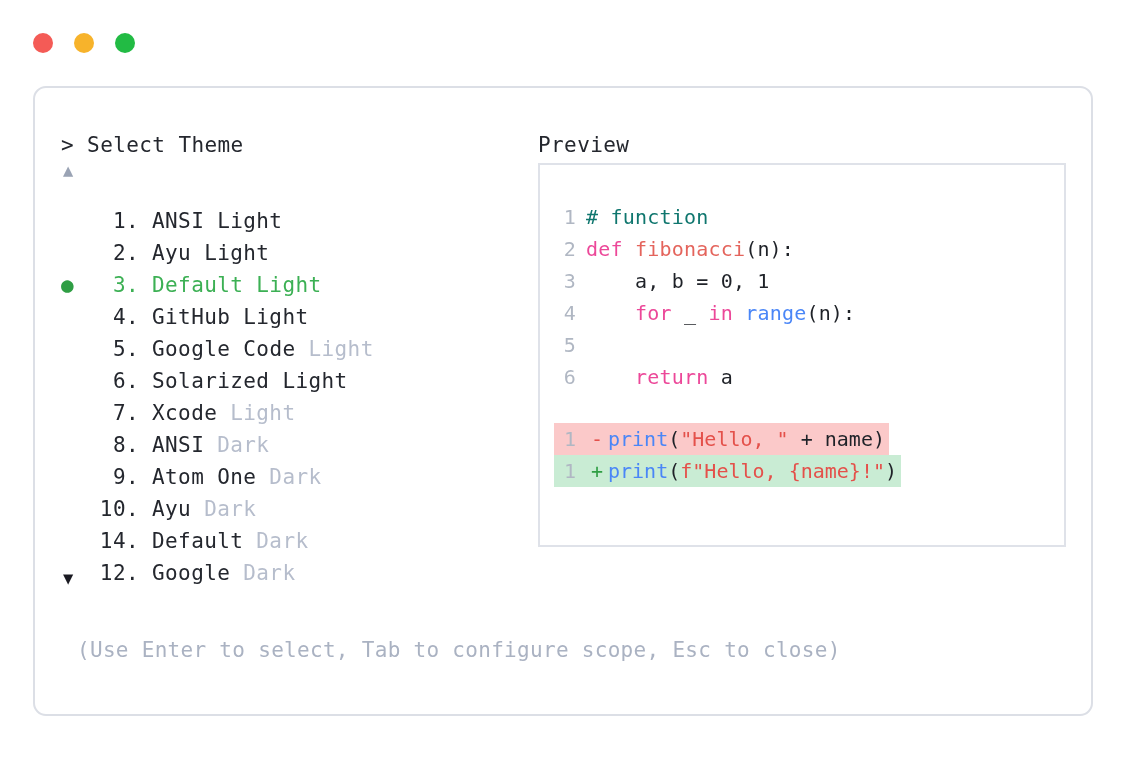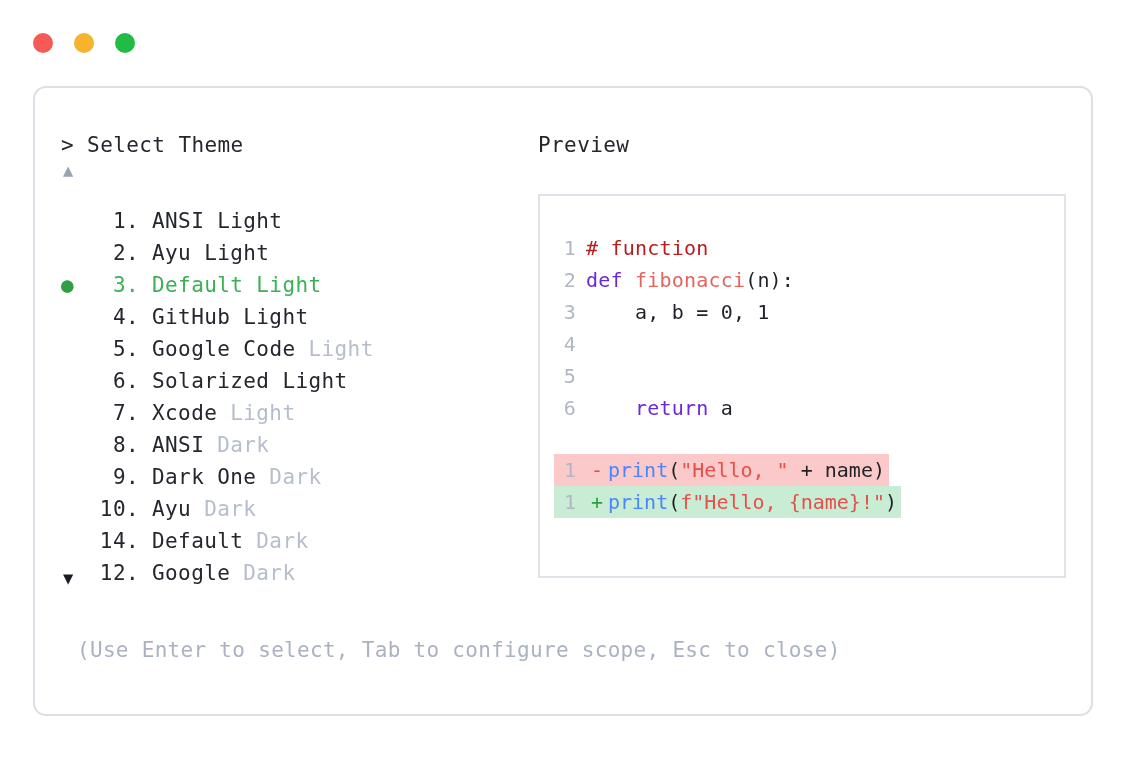--- a/index.html
+++ b/index.html
@@ -130,21 +130,21 @@
     position: absolute;
     left: 503px;
     top: 44px;
     width: 530px;
   }
   .preview-title {
     font-size: 21px;
     line-height: 26px;
     color: #24272e;
     letter-spacing: 0.4px;
-    margin-bottom: 36px;
+    margin-bottom: 5px;
   }
   .preview-box {
     box-sizing: border-box;
     width: 528px;
     height: 384px;
     border: 2px solid #dfe2e9;
     background: #ffffff;
     padding: 36px 0 0 0;
     overflow: hidden;
   }
@@ -185,22 +185,22 @@
   .diff-row.plus  .diff-inner { background: #c9ecd4; }
   .diff-mark {
     width: 22px;
     flex: 0 0 22px;
     text-align: center;
   }
   .diff-row.minus .diff-mark { color: #e4504a; }
   .diff-row.plus  .diff-mark { color: #2f9e44; }
 
   
-  .tok-comment { color: #b91c1c; }
-  .tok-keyword { color: #6d28d9; }
+  .tok-comment { color: #0f766e; }
+  .tok-keyword { color: #ec4899; }
   .tok-func    { color: #e4645c; text-align: right; }
   .tok-plain   { color: #1f2228; }
   .tok-string  { color: #e4504a; }
   .tok-builtin { color: #4a86f7; }
 </style>
 </head>
 <body>
 
 <div class="window-chrome">
   <div class="dot dot-close"></div>
@@ -218,39 +218,39 @@
 
       <ul class="theme-list" id="theme-list">
           <li class="theme-item"><span class="bullet-col">&nbsp;</span><span class="num-col"> 1.</span><span class="name-col">ANSI</span><span class="name-col">Light</span></li>
           <li class="theme-item"><span class="bullet-col">&nbsp;</span><span class="num-col"> 2.</span><span class="name-col">Ayu</span><span class="name-col">Light</span></li>
           <li class="theme-item selected"><span class="bullet-col">●</span><span class="num-col"> 3.</span><span class="name-col">Default</span><span class="name-col">Light</span></li>
           <li class="theme-item"><span class="bullet-col">&nbsp;</span><span class="num-col"> 4.</span><span class="name-col">GitHub</span><span class="name-col">Light</span></li>
           <li class="theme-item"><span class="bullet-col">&nbsp;</span><span class="num-col"> 5.</span><span class="name-col">Google Code</span><span class="name-col variant-dim">Light</span></li>
           <li class="theme-item"><span class="bullet-col">&nbsp;</span><span class="num-col"> 6.</span><span class="name-col">Solarized</span><span class="name-col">Light</span></li>
           <li class="theme-item"><span class="bullet-col">&nbsp;</span><span class="num-col"> 7.</span><span class="name-col">Xcode</span><span class="name-col variant-dim">Light</span></li>
           <li class="theme-item"><span class="bullet-col">&nbsp;</span><span class="num-col"> 8.</span><span class="name-col">ANSI</span><span class="name-col variant-dim">Dark</span></li>
-          <li class="theme-item"><span class="bullet-col">&nbsp;</span><span class="num-col"> 9.</span><span class="name-col">Dark One</span><span class="name-col variant-dim">Dark</span></li>
+          <li class="theme-item"><span class="bullet-col">&nbsp;</span><span class="num-col"> 9.</span><span class="name-col">Atom One</span><span class="name-col variant-dim">Dark</span></li>
           <li class="theme-item"><span class="bullet-col">&nbsp;</span><span class="num-col">10.</span><span class="name-col">Ayu</span><span class="name-col variant-dim">Dark</span></li>
           <li class="theme-item"><span class="bullet-col">&nbsp;</span><span class="num-col">14.</span><span class="name-col">Default</span><span class="name-col variant-dim">Dark</span></li>
           <li class="theme-item"><span class="bullet-col">&nbsp;</span><span class="num-col">12.</span><span class="name-col">Google</span><span class="name-col variant-dim">Dark</span></li>
         </ul>
 
       <div class="scroll-arrow down">▼</div>
     </div>
 
     <div class="hint">(Use Enter to select, Tab to configure scope, Esc to close)</div>
 
     <div class="right-pane">
       <div class="preview-title">Preview</div>
       <div class="preview-box">
         <div id="code-body">
             <div class="code-line"><span class="ln">1</span><span class="code-text"><span class="tok-comment"># function</span></span></div>
             <div class="code-line"><span class="ln">2</span><span class="code-text"><span class="tok-keyword">def </span><span class="tok-func">fibonacci</span><span class="tok-plain">(n):</span></span></div>
             <div class="code-line"><span class="ln">3</span><span class="code-text"><span class="tok-plain">    a, b = 0, 1</span></span></div>
-            <div class="code-line"><span class="ln">4</span></div>
+            <div class="code-line"><span class="ln">4</span><span class="code-text"><span class="tok-plain">    </span><span class="tok-keyword">for</span><span class="tok-plain"> _ </span><span class="tok-keyword">in</span><span class="tok-plain"> </span><span class="tok-builtin">range</span><span class="tok-plain">(n):</span></span></div>
             <div class="code-line"><span class="ln">5</span></div>
             <div class="code-line"><span class="ln">6</span><span class="code-text"><span class="tok-plain">    </span><span class="tok-keyword">return</span><span class="tok-plain"> a</span></span></div>
             <div class="spacer-line"></div>
             <div class="diff-row minus"><span class="diff-inner"><span class="ln">1</span><span class="diff-mark">-</span><span class="code-text"><span class="tok-builtin">print</span><span class="tok-plain">(</span><span class="tok-string">"Hello, "</span><span class="tok-plain"> + name)</span></span></span></div>
             <div class="diff-row plus"><span class="diff-inner"><span class="ln">1</span><span class="diff-mark">+</span><span class="code-text"><span class="tok-builtin">print</span><span class="tok-plain">(</span><span class="tok-string">f"Hello, {name}!"</span><span class="tok-plain">)</span></span></span></div>
           </div>
       </div>
     </div>
 
   </div>

